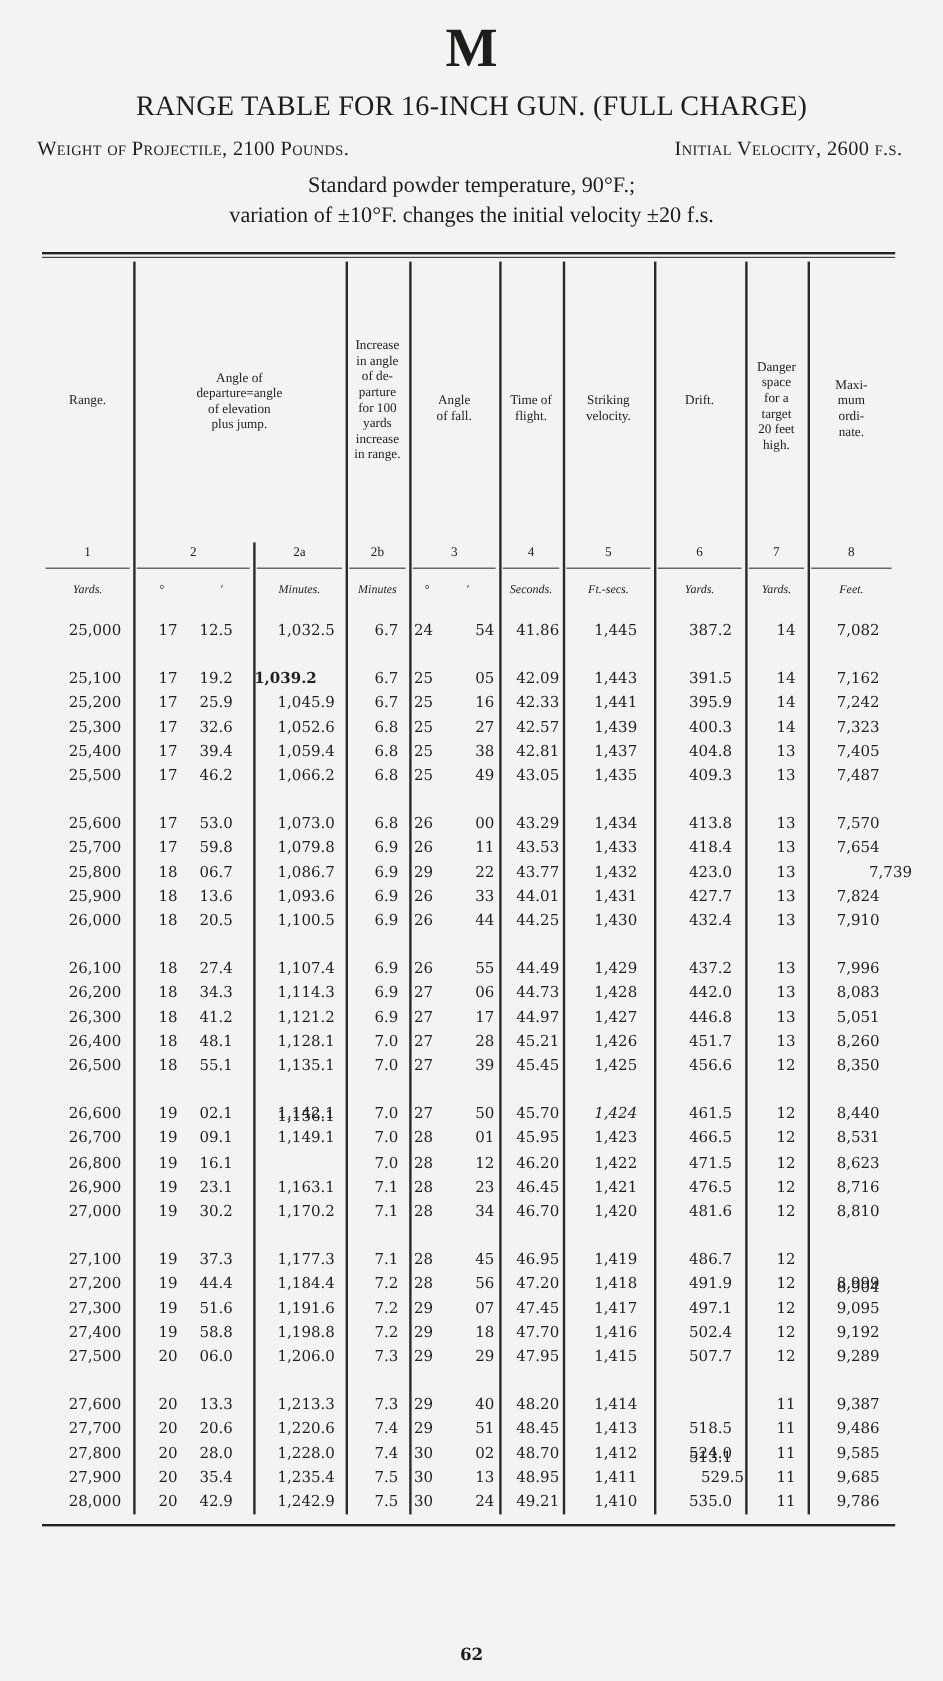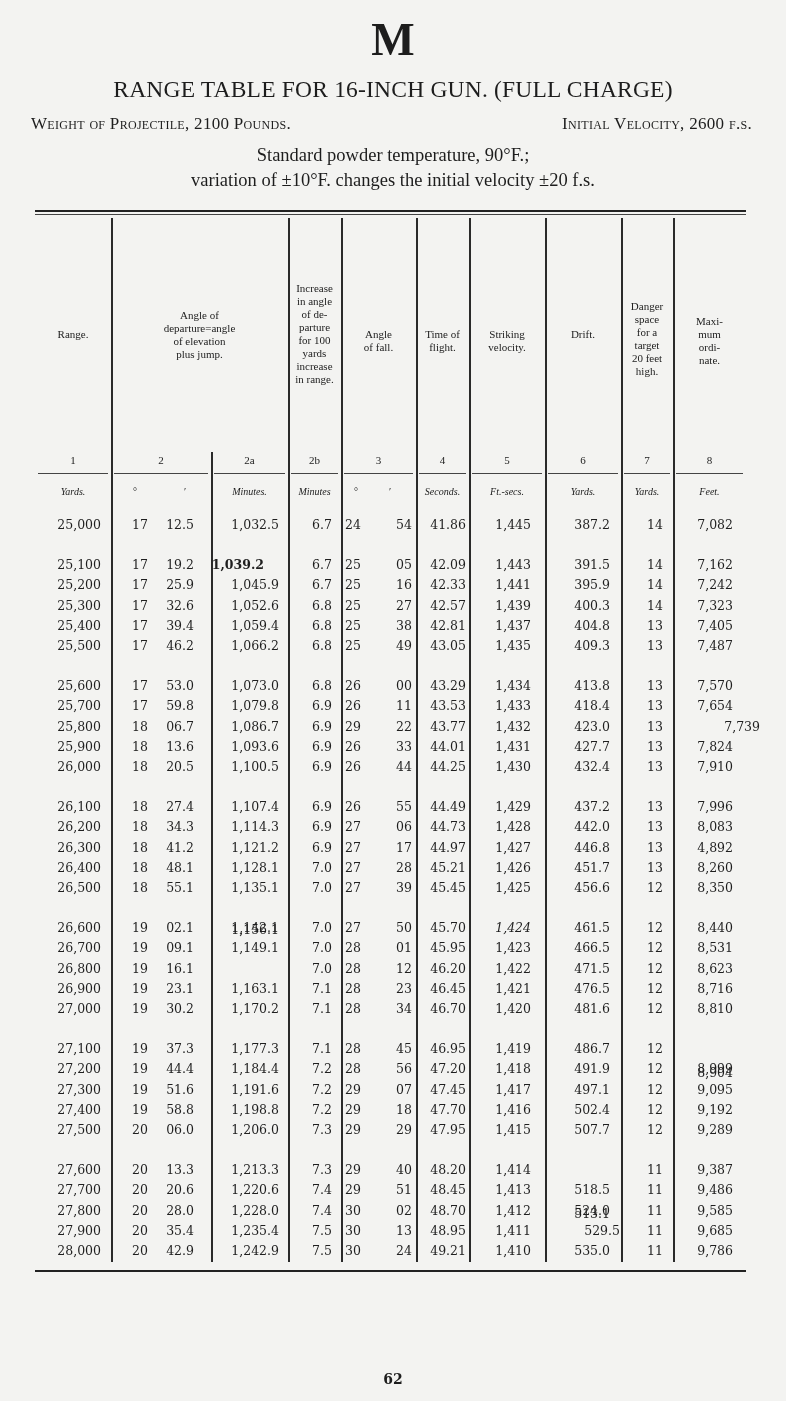--- a/index.html
+++ b/index.html
@@ -357,21 +357,21 @@
         <div class="cell r" style="left: 128px; width: 20px; top: 839.6px;">18</div>
         <div class="cell r" style="left: 150px; width: 44px; top: 839.6px;">41.2</div>
         <div class="cell r" style="left: 211px; width: 68px; top: 839.6px;">1,121.2</div>
         <div class="cell r" style="left: 288px; width: 44px; top: 839.6px;">6.9</div>
         <div class="cell " style="left: 345px; width: 24px; top: 839.6px;">27</div>
         <div class="cell r" style="left: 380px; width: 32px; top: 839.6px;">17</div>
         <div class="cell r" style="left: 416px; width: 50px; top: 839.6px;">44.97</div>
         <div class="cell r" style="left: 469px; width: 62px; top: 839.6px;">1,427</div>
         <div class="cell r" style="left: 545px; width: 65px; top: 839.6px;">446.8</div>
         <div class="cell r" style="left: 621px; width: 42px; top: 839.6px;">13</div>
-        <div class="cell r" style="left: 673px; width: 60px; top: 839.6px;">4,892</div>
+        <div class="cell r" style="left: 673px; width: 60px; top: 839.6px;">5,051</div>
       </div>
       <div>
         <div class="cell r" style="left: 35px; width: 66px; top: 859.8px;">26,400</div>
         <div class="cell r" style="left: 128px; width: 20px; top: 859.8px;">18</div>
         <div class="cell r" style="left: 150px; width: 44px; top: 859.8px;">48.1</div>
         <div class="cell r" style="left: 211px; width: 68px; top: 859.8px;">1,128.1</div>
         <div class="cell r" style="left: 288px; width: 44px; top: 859.8px;">7.0</div>
         <div class="cell " style="left: 345px; width: 24px; top: 859.8px;">27</div>
         <div class="cell r" style="left: 380px; width: 32px; top: 859.8px;">28</div>
         <div class="cell r" style="left: 416px; width: 50px; top: 859.8px;">45.21</div>

